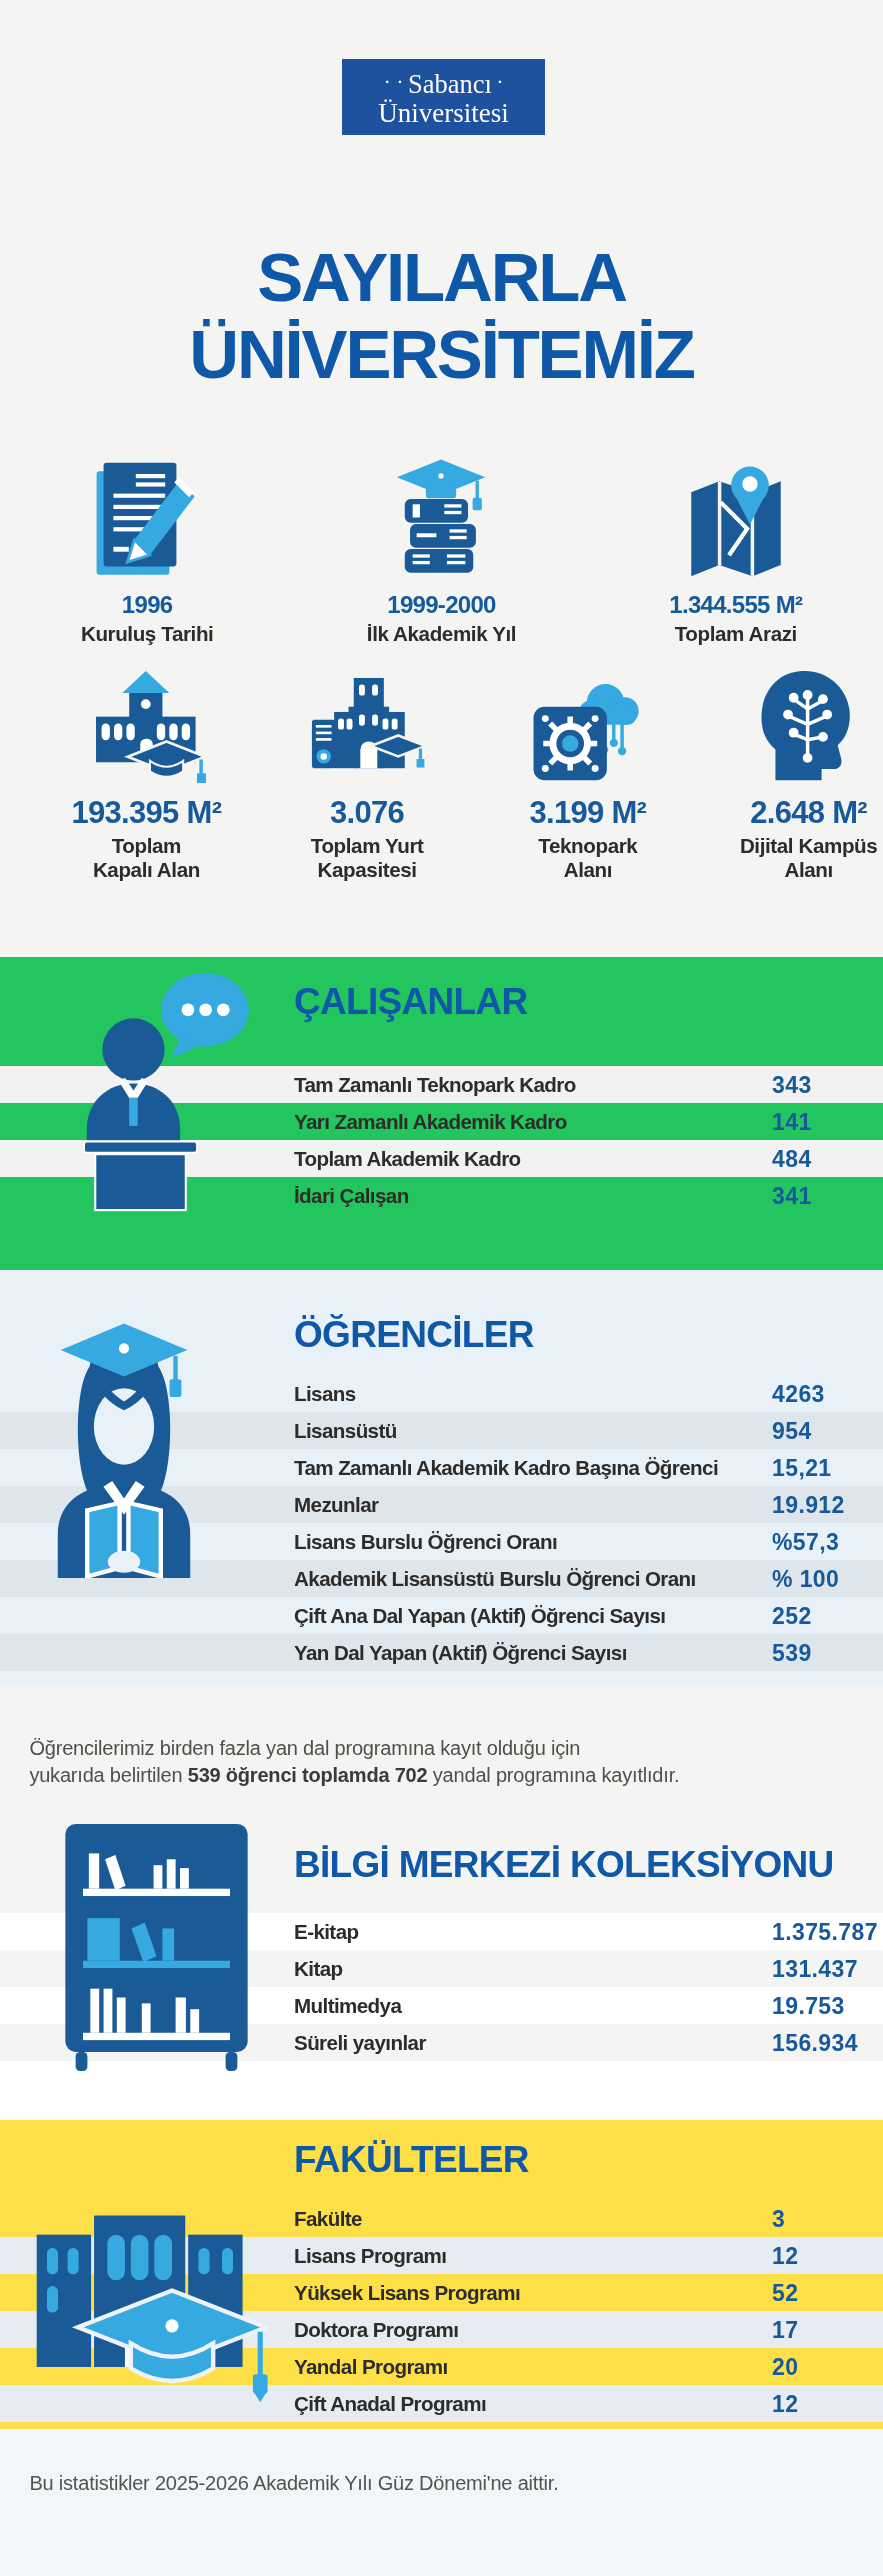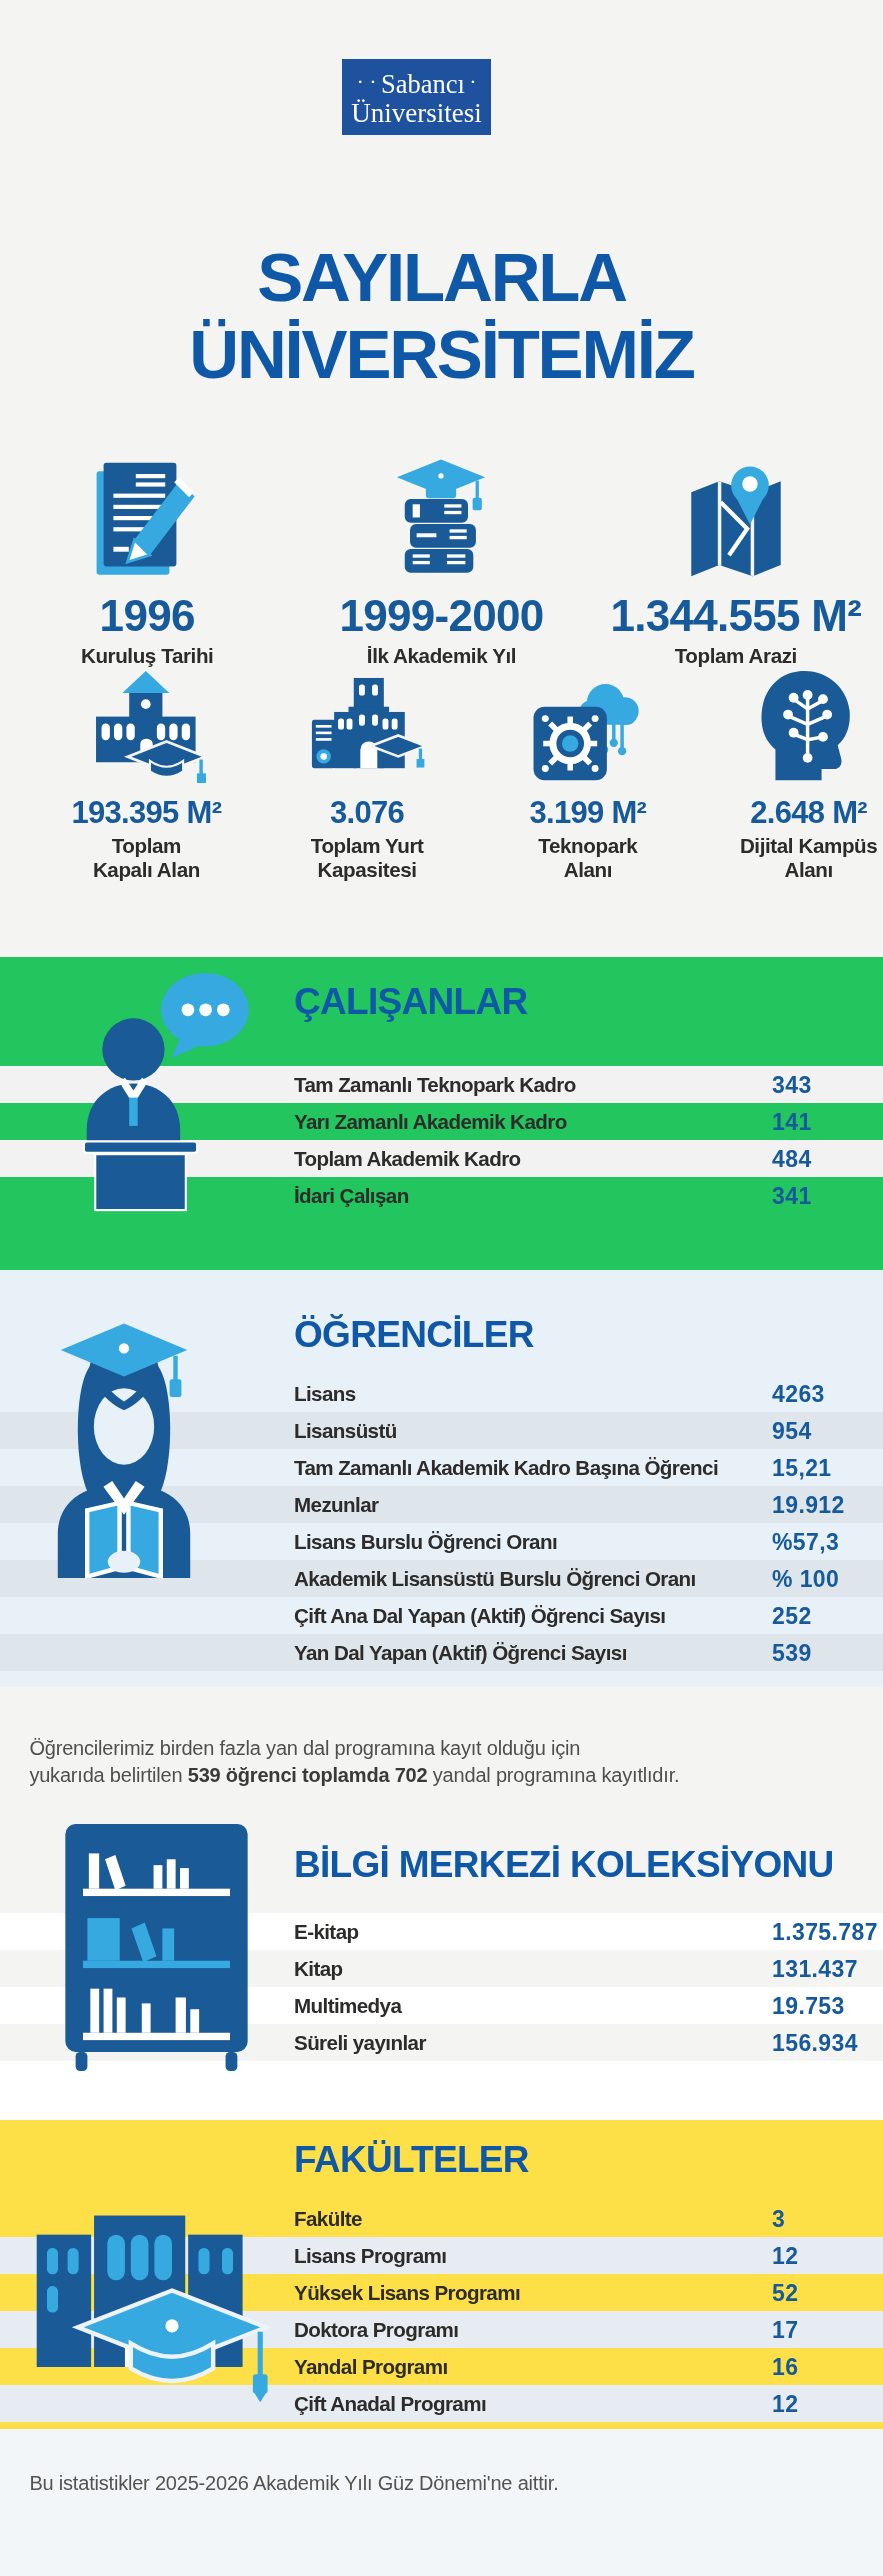--- a/index.html
+++ b/index.html
@@ -3,35 +3,35 @@
 <meta charset="utf-8">
 <style>
   html,body{margin:0;padding:0;}
   body{font-family:"Liberation Sans",sans-serif;background:#ffffff;}
   .page{position:relative;width:883px;height:2576px;margin:0 auto;overflow:hidden;background:#fff;}
 
   
   .sec{position:relative;width:883px;}
   .sec-top{height:957px;background:#f4f4f2;}
 
-  .logo-box{position:absolute;top:59px;left:342px;width:149px;height:76px;background:#1e529e;
+  .logo-box{position:absolute;top:59px;left:342px;width:203px;height:76px;background:#1e529e;
     color:#fff;text-align:center;font-family:"Liberation Serif",serif;}
   .logo-line1{margin-top:8.8px;font-size:26.5px;line-height:28px;}
   .logo-line2{font-size:27px;line-height:31px;}
   .logo-dot{font-size:22px;vertical-align:4.4px;padding:0 4.4px;}
 
   .main-title{position:absolute;top:193px;left:0;width:883px;text-align:center;
     color:#0f58a8;font-weight:700;font-size:69px;line-height:77px;letter-spacing:-2.2px;}
 
   .stats-row{position:absolute;left:0;width:883px;display:flex;}
   .stats-row1{top:448px;}
   .stats-row2{top:652px;padding-left:36px;}
   .stat{flex:1;display:flex;flex-direction:column;align-items:center;}
   .stat-icon{height:131px;display:flex;align-items:flex-end;justify-content:center;}
-  .stat-value{margin-top:11.8px;font-size:44px;font-weight:700;color:#175a9b;letter-spacing:-0.7px;}
+  .stat-value{margin-top:11.8px;font-size:24px;font-weight:700;color:#175a9b;letter-spacing:-0.7px;}
   .stats-row2 .stat-value{font-size:31px;}
   .stat-label{margin-top:2.9px;font-size:20.6px;line-height:24px;font-weight:700;color:#2d2c2b;
     text-align:center;white-space:pre-line;letter-spacing:-0.4px;}
 
   
   .sec-title{position:absolute;left:294px;margin:0;color:#0f58a8;font-size:37px;font-weight:700;letter-spacing:-0.7px;}
   .rows{position:absolute;left:0;width:883px;}
   .row{position:relative;height:37px;}
   .row .lbl{position:absolute;left:294px;top:50%;transform:translateY(-50%);
     font-size:20.6px;font-weight:700;color:#2d2c2b;letter-spacing:-0.6px;white-space:nowrap;}
@@ -478,21 +478,21 @@
         <div class="row">
           <span class="lbl">Yüksek Lisans Programı</span>
                    <span class="val">52</span>
         </div>
         <div class="row">
           <span class="lbl">Doktora Programı</span>
                    <span class="val">17</span>
         </div>
         <div class="row">
           <span class="lbl">Yandal Programı</span>
-                   <span class="val">16</span>
+                   <span class="val">20</span>
         </div>
         <div class="row">
           <span class="lbl">Çift Anadal Programı</span>
                    <span class="val">12</span>
         </div>
       </div>
   </section>
 
   <section class="sec sec-footer">
     <div class="footer-text">Bu istatistikler 2025-2026 Akademik Yılı Güz Dönemi'ne aittir.</div>

